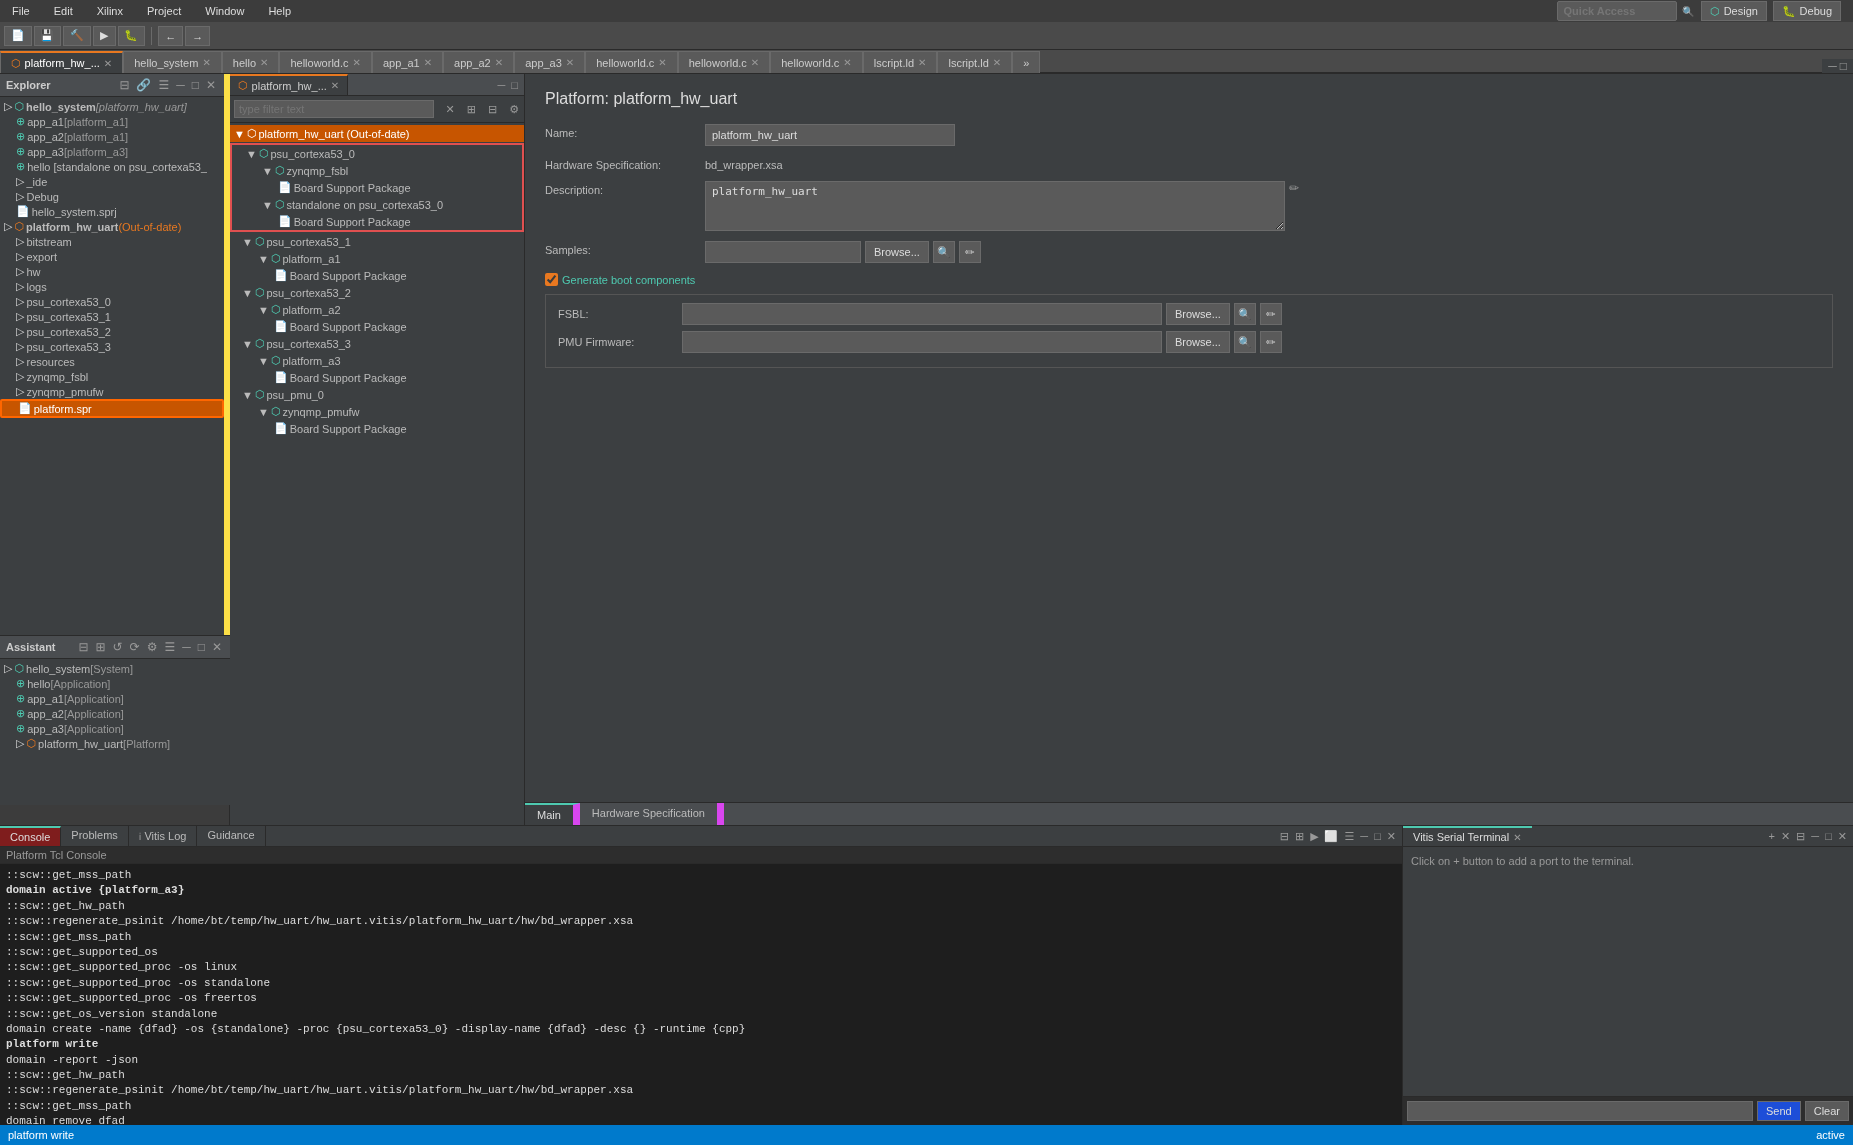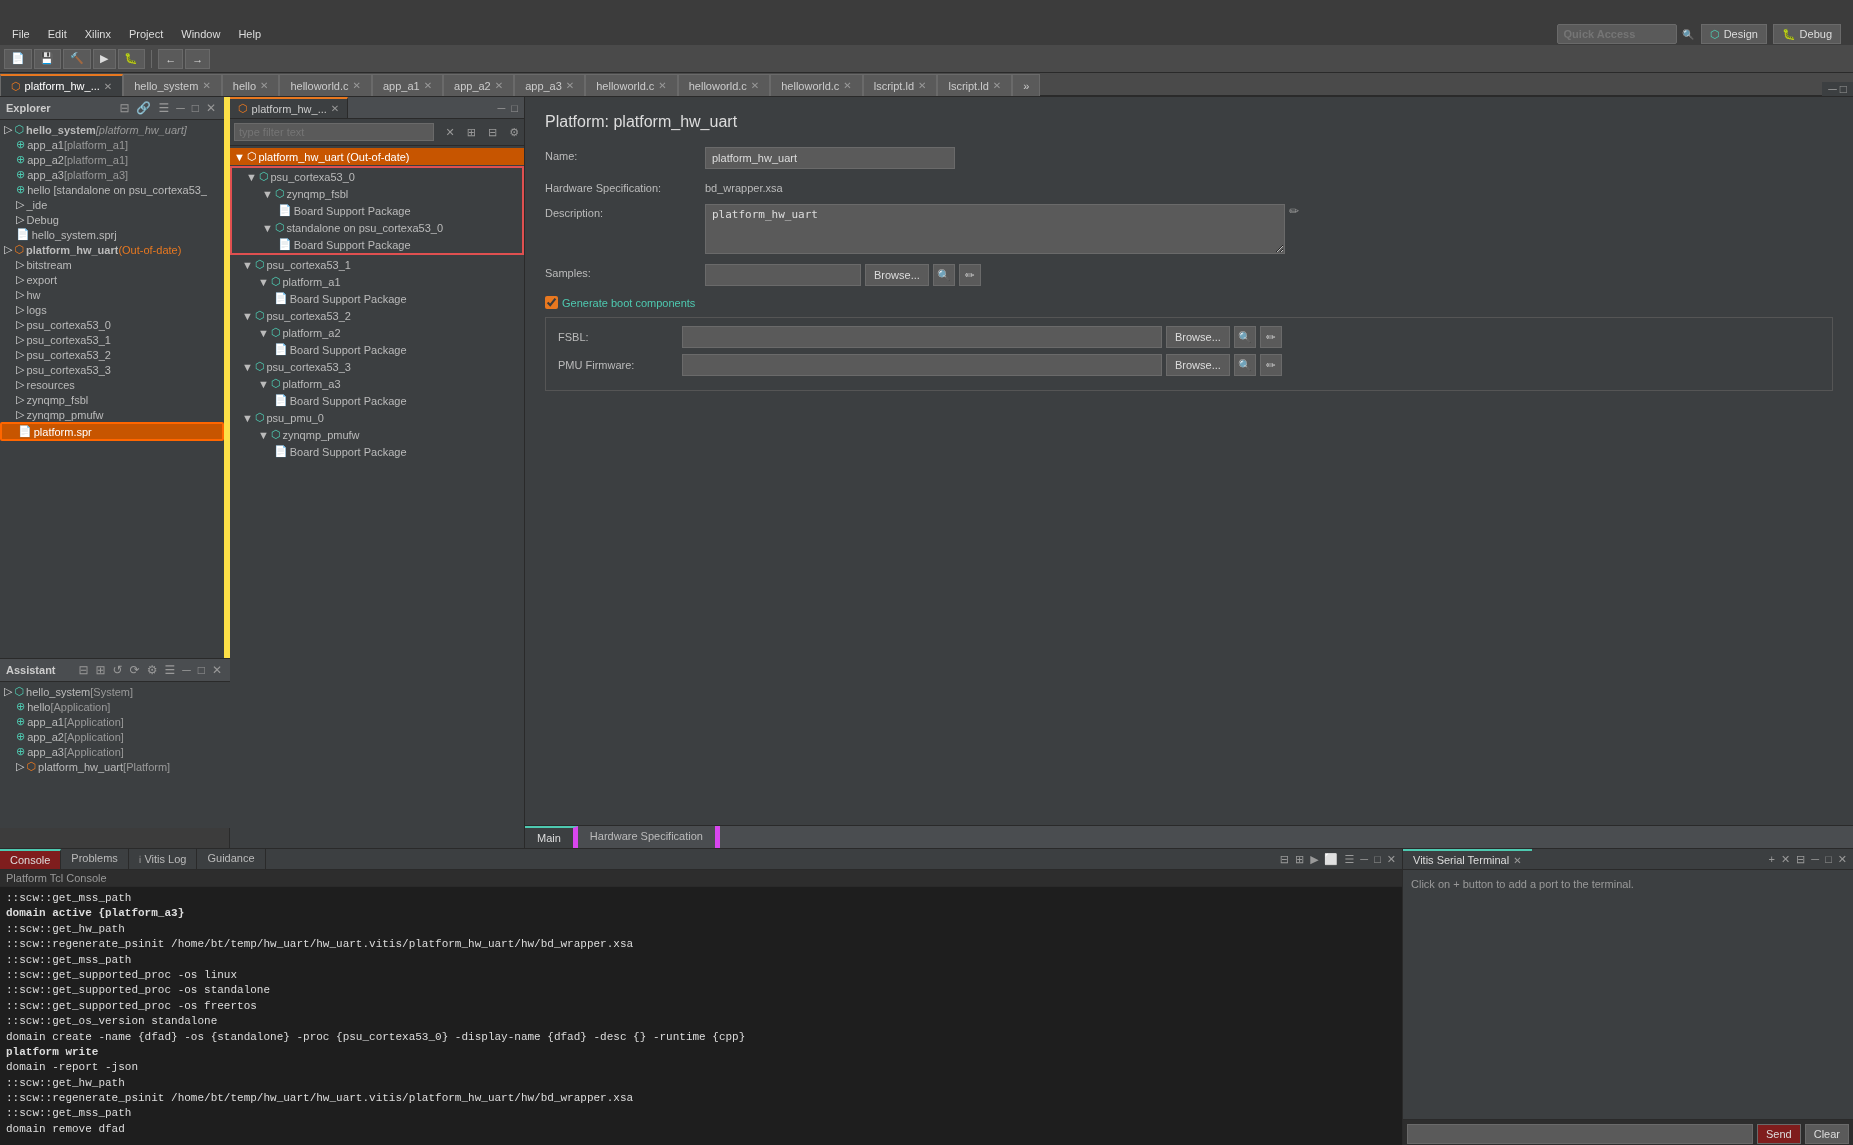--- a/index.html
+++ b/index.html
@@ -1,19 +1,19 @@
 <!DOCTYPE html>
 <html><head>
   <meta charset="utf-8">
   <style>
     * { box-sizing: border-box; margin: 0; padding: 0; }
     body { font-family: 'Segoe UI', Arial, sans-serif; font-size: 11px; background: #3c3c3c; color: #ddd; overflow: hidden; width: 1853px; height: 1145px; }
     
     
-    #menubar { background: #3c3c3c; height: 22px; display: flex; align-items: center; padding: 0 4px; gap: 2px; margin-top: 23px; }
+    #menubar { background: #3c3c3c; height: 22px; display: flex; align-items: center; padding: 0 4px; gap: 8px; }
     .menu-item { color: #ddd; padding: 2px 8px; cursor: pointer; font-size: 11px; }
     
     
     #toolbar { background: #4a4a4a; height: 28px; display: flex; align-items: center; padding: 0 4px; border-bottom: 1px solid #2a2a2a; justify-content: space-between; }
     .toolbar-left { display: flex; align-items: center; gap: 2px; }
     .toolbar-btn { background: #5a5a5a; border: 1px solid #6a6a6a; color: #ddd; padding: 2px 6px; font-size: 11px; cursor: pointer; height: 20px; display: flex; align-items: center; }
     .quick-access-input { background: #5a5a5a; border: 1px solid #6a6a6a; color: #ddd; padding: 2px 6px; font-size: 11px; height: 20px; width: 120px; font-weight: bold; }
     .design-debug-btn { background: #5a5a5a; border: 1px solid #6a6a6a; color: #ddd; padding: 2px 8px; font-size: 11px; cursor: pointer; height: 20px; display: flex; align-items: center; gap: 4px; }
     #tab-bar-top { background: #4a4a4a; height: 24px; display: flex; align-items: flex-end; border-bottom: 1px solid #2a2a2a; overflow: hidden; }
     .top-tab { background: #5a5a5a; border: 1px solid #6a6a6a; border-bottom: none; color: #ccc; padding: 3px 10px; font-size: 11px; cursor: pointer; display: flex; align-items: center; gap: 4px; height: 22px; white-space: nowrap; }
@@ -68,21 +68,21 @@
     .checkbox-label { color: #4ec9b0; font-size: 11px; }
     .prebuilt-section { border: 1px solid #555; padding: 8px 12px; margin-top: 4px; }
     .prebuilt-title { color: #4ec9b0; font-size: 11px; margin-bottom: 8px; }
     .prebuilt-row { display: flex; align-items: center; gap: 4px; margin-bottom: 6px; }
     .prebuilt-label { width: 120px; color: #bbb; font-size: 11px; }
     .prebuilt-input { background: #5a5a5a; border: 1px solid #6a6a6a; color: #ddd; padding: 3px 6px; font-size: 11px; height: 22px; flex: 1; max-width: 480px; }
     .edit-icon { color: #999; font-size: 12px; cursor: pointer; }
     
     
     #platform-bottom-tabs { background: #4a4d50; border-top: 1px solid #2a2a2a; display: flex; }
-    .pbottom-tab { padding: 4px 12px; font-size: 11px; color: #bbb; cursor: pointer; border-right: 5px solid #d946ef; }
+    .pbottom-tab { padding: 4px 12px; font-size: 11px; color: #bbb; cursor: pointer; border-right: 7px solid #d946ef; }
     .pbottom-tab.active { color: #ddd; border-top: 2px solid #4ec9b0; background: #3c3f41; }
     
     
     #bottom-container { display: flex; height: 300px; border-top: 1px solid #2a2a2a; }
     #console-panel { flex: 1; background: #1e1e1e; display: flex; flex-direction: column; border-right: 1px solid #2a2a2a; }
     #console-tab-bar { background: #3c3f41; display: flex; align-items: center; border-bottom: 1px solid #2a2a2a; justify-content: space-between; }
     .console-tabs { display: flex; }
     .console-tab { padding: 3px 10px; font-size: 11px; color: #bbb; cursor: pointer; border-right: 1px solid #2a2a2a; }
     .console-tab.active { color: #ddd; border-top: 2px solid #4ec9b0; background: #7f1d1d; }
     .console-tab-icons { display: flex; gap: 2px; align-items: center; padding: 0 4px; }
@@ -95,21 +95,21 @@
     
     #serial-panel { width: 450px; background: #3c3f41; display: flex; flex-direction: column; }
     #serial-tab-bar { background: #3c3f41; display: flex; align-items: center; border-bottom: 1px solid #2a2a2a; justify-content: space-between; }
     .serial-tab { padding: 3px 10px; font-size: 11px; color: #bbb; cursor: pointer; display: flex; align-items: center; gap: 4px; }
     .serial-tab.active { color: #ddd; border-top: 2px solid #4ec9b0; }
     .serial-tab-icons { display: flex; gap: 2px; align-items: center; padding: 0 4px; }
     .serial-tab-icon { color: #999; font-size: 11px; cursor: pointer; padding: 1px 2px; }
     #serial-content { flex: 1; padding: 8px; font-size: 11px; color: #999; }
     #serial-input-row { display: flex; align-items: center; border-top: 1px solid #2a2a2a; padding: 4px; gap: 4px; background: #2d2d2d; }
     #serial-input { flex: 1; background: #5a5a5a; border: 1px solid #6a6a6a; color: #ddd; padding: 2px 6px; font-size: 11px; height: 20px; }
-    .send-btn { background: #7f1d1d; border: 1px solid #6a6a6a; color: #ddd; padding: 2px 8px; font-size: 11px; cursor: pointer; height: 20px; }
+    .send-btn { background: #1d4ed8; border: 1px solid #6a6a6a; color: #ddd; padding: 2px 8px; font-size: 11px; cursor: pointer; height: 20px; }
     .clear-btn { background: #5a5a5a; border: 1px solid #6a6a6a; color: #ddd; padding: 2px 8px; font-size: 11px; cursor: pointer; height: 20px; }
     
     
     #statusbar { background: #007acc; height: 20px; display: flex; align-items: center; padding: 0 8px; }
     .status-text { color: #fff; font-size: 11px; }
     
     
     #assistant-panel { position: absolute; left: 0; bottom: 20px; width: 230px; height: 140px; background: #3c3f41; border-top: 1px solid #2a2a2a; display: flex; flex-direction: column; }
     #assistant-header { background: #4a4d50; padding: 3px 6px; display: flex; align-items: center; justify-content: space-between; border-bottom: 1px solid #2a2a2a; }
     
@@ -589,20 +589,21 @@
     </div>
     <div id="console-header">
       <span>Platform Tcl Console</span>
     </div>
     <div id="console-output">
       <div class="console-line">::scw::get_mss_path</div>
       <div class="console-line bold">domain active {platform_a3}</div>
       <div class="console-line">::scw::get_hw_path</div>
       <div class="console-line">::scw::regenerate_psinit /home/bt/temp/hw_uart/hw_uart.vitis/platform_hw_uart/hw/bd_wrapper.xsa</div>
       <div class="console-line">::scw::get_mss_path</div>
+      <div class="console-line">::scw::get_supported_os</div>
       <div class="console-line">::scw::get_supported_proc -os linux</div>
       <div class="console-line">::scw::get_supported_proc -os standalone</div>
       <div class="console-line">::scw::get_supported_proc -os freertos</div>
       <div class="console-line">::scw::get_os_version standalone</div>
       <div class="console-line">domain create -name {dfad} -os {standalone} -proc {psu_cortexa53_0} -display-name {dfad} -desc {} -runtime {cpp}</div>
       <div class="console-line bold">platform write</div>
       <div class="console-line">domain -report -json</div>
       <div class="console-line">::scw::get_hw_path</div>
       <div class="console-line">::scw::regenerate_psinit /home/bt/temp/hw_uart/hw_uart.vitis/platform_hw_uart/hw/bd_wrapper.xsa</div>
       <div class="console-line">::scw::get_mss_path</div>

